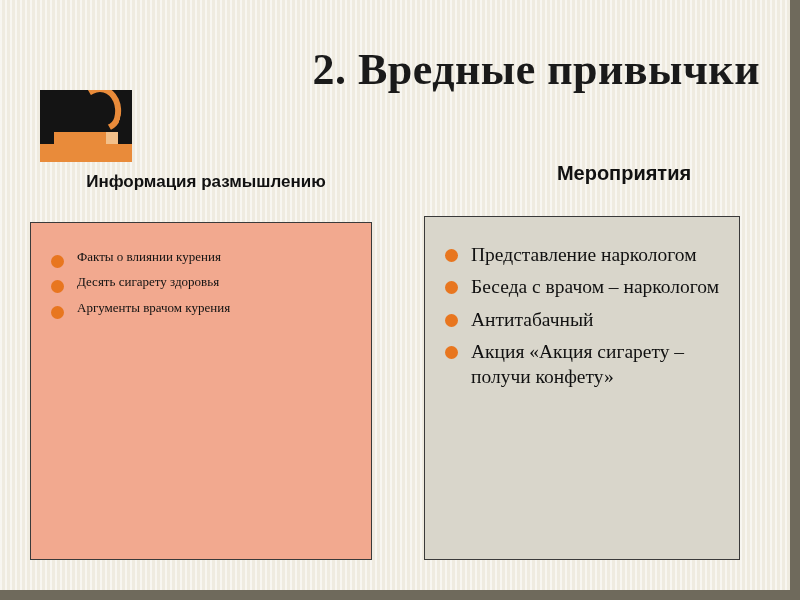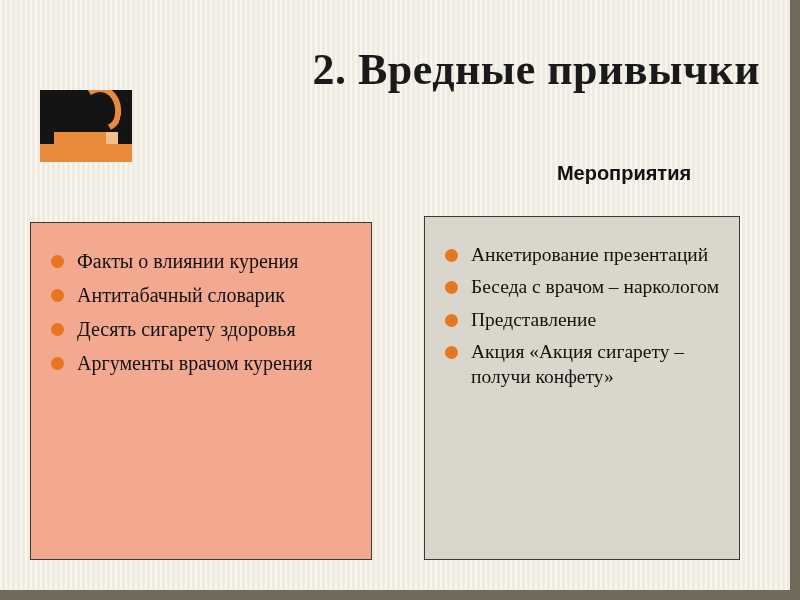--- a/index.html
+++ b/index.html
@@ -151,21 +151,21 @@
   ul.bullets {
     list-style: none;
     margin: 0;
     padding: 0;
   }
   ul.bullets li {
     position: relative;
     padding-left: 28px;
     margin-bottom: 9px;
     font-family: "Liberation Serif", serif;
-    font-size: 20px;
+    font-size: 13px;
     line-height: 1.25;
     color: #111111;
   }
   .box.right ul.bullets li {
     font-size: 19.5px;
     margin-bottom: 8px;
   }
   ul.bullets li .dot {
     position: absolute;
     left: 2px;
@@ -187,56 +187,53 @@
 
   <div class="logo">
     <div class="smoke"></div>
     <div class="cig"></div>
     <div class="cigtip"></div>
     <div class="base"></div>
   </div>
 
   <div class="title">2. Вредные привычки</div>
 
+  <div class="col-head left">Информация размышлению</div>
   <div class="col-head right">Мероприятия</div>
 
   <div class="box left">
     <ul class="bullets">
       <li>
         <span class="dot"></span>
         <span>Факты о влиянии курения</span>
       </li>
       <li>
         <span class="dot"></span>
-        <span>Антитабачный словарик</span>
-      </li>
-      <li>
-        <span class="dot"></span>
         <span>Десять сигарету здоровья</span>
       </li>
       <li>
         <span class="dot"></span>
         <span>Аргументы врачом курения</span>
       </li>
     </ul>
   </div>
 
   <div class="box right">
     <ul class="bullets">
       <li>
         <span class="dot"></span>
-        <span>Анкетирование презентаций</span>
+        <span>Представление наркологом</span>
       </li>
       <li>
         <span class="dot"></span>
         <span>Беседа с врачом – наркологом</span>
       </li>
       <li>
         <span class="dot"></span>
-        <span>Представление</span>
+        <span>Антитабачный</span>
       </li>
       <li>
         <span class="dot"></span>
         <span>Акция «Акция сигарету – получи конфету»</span>
       </li>
     </ul>
   </div>
 
 </div>
 

